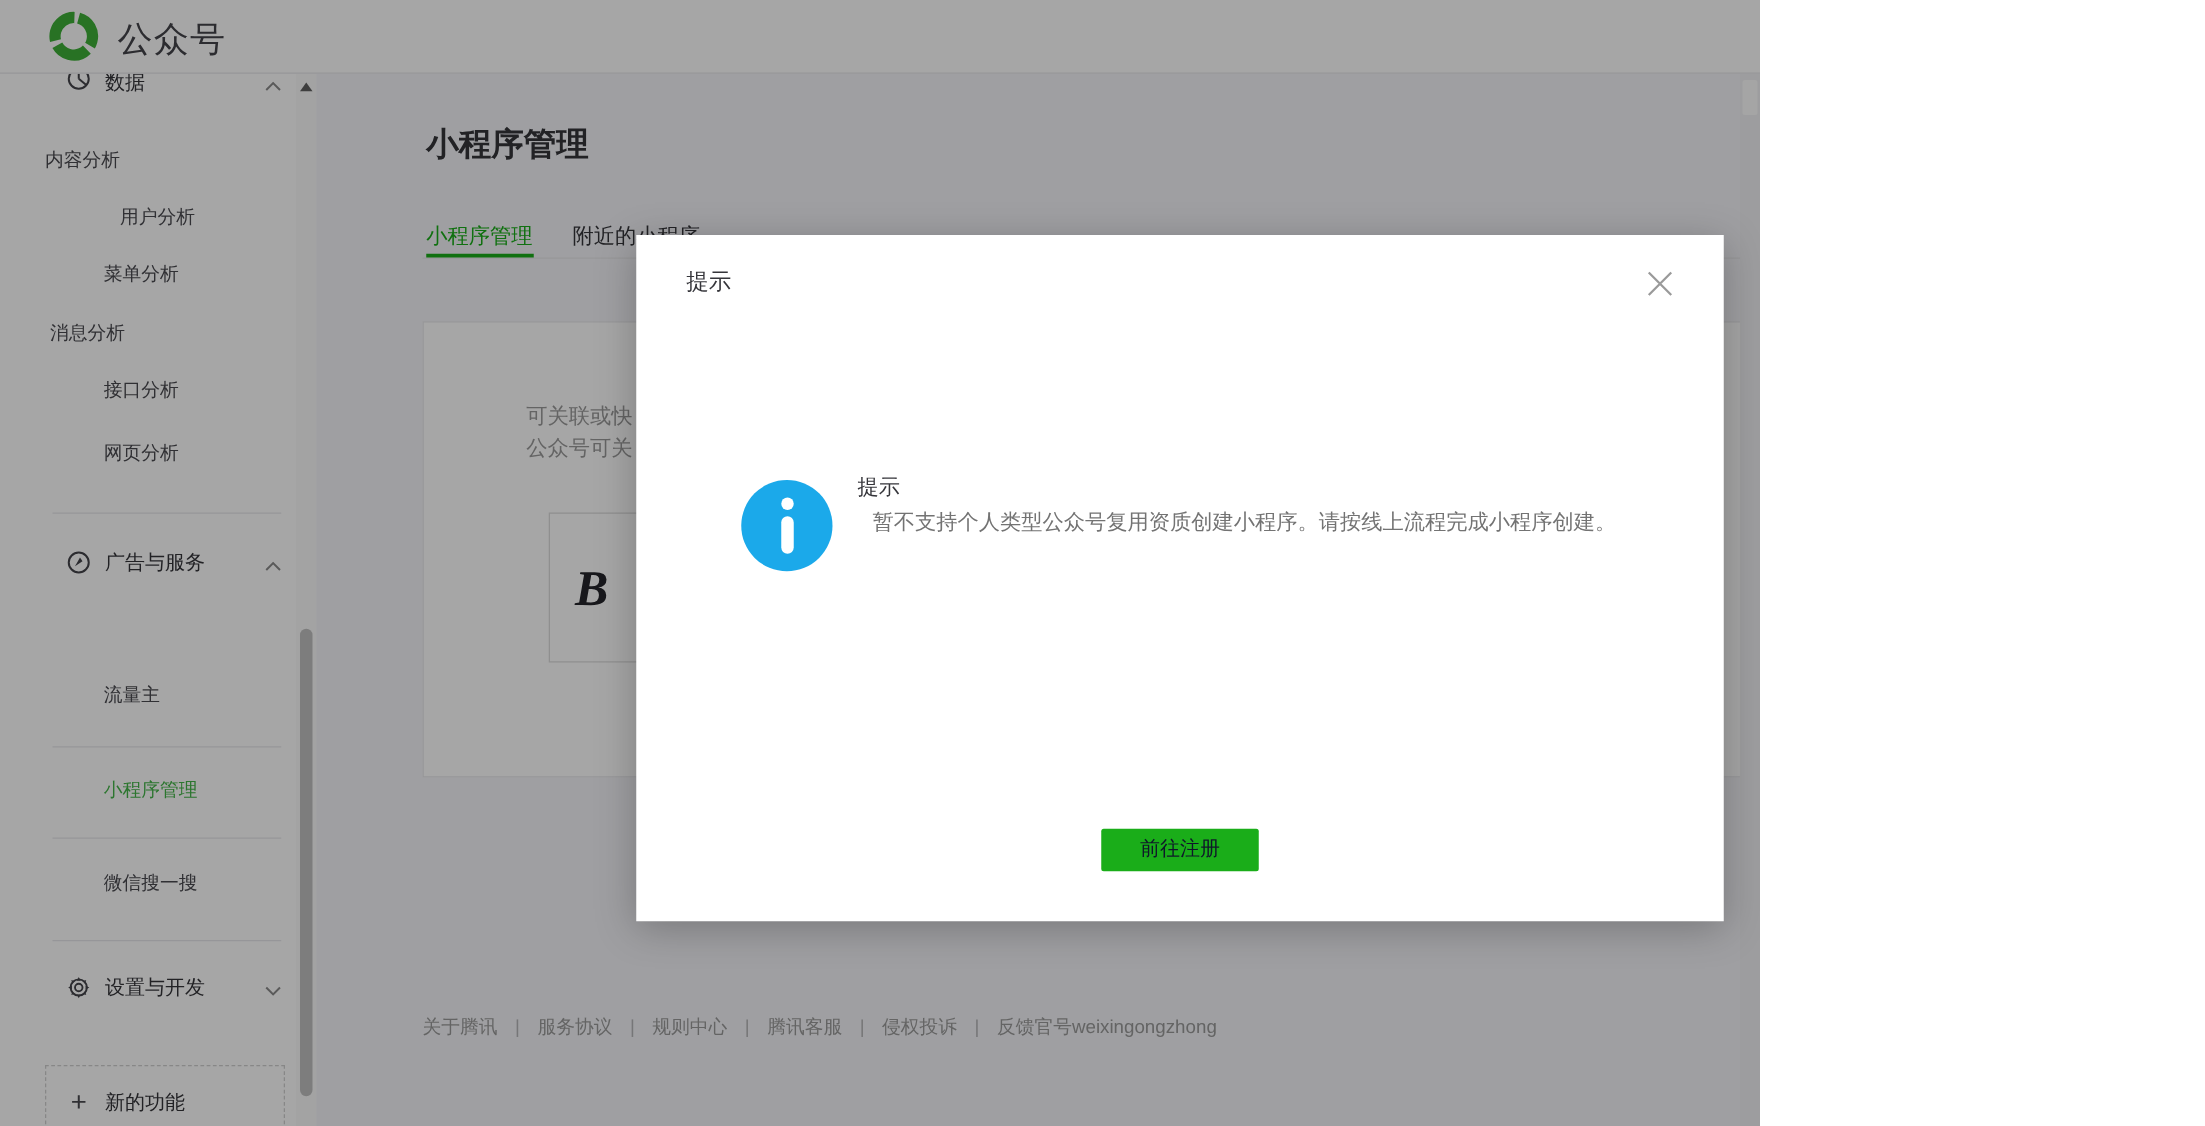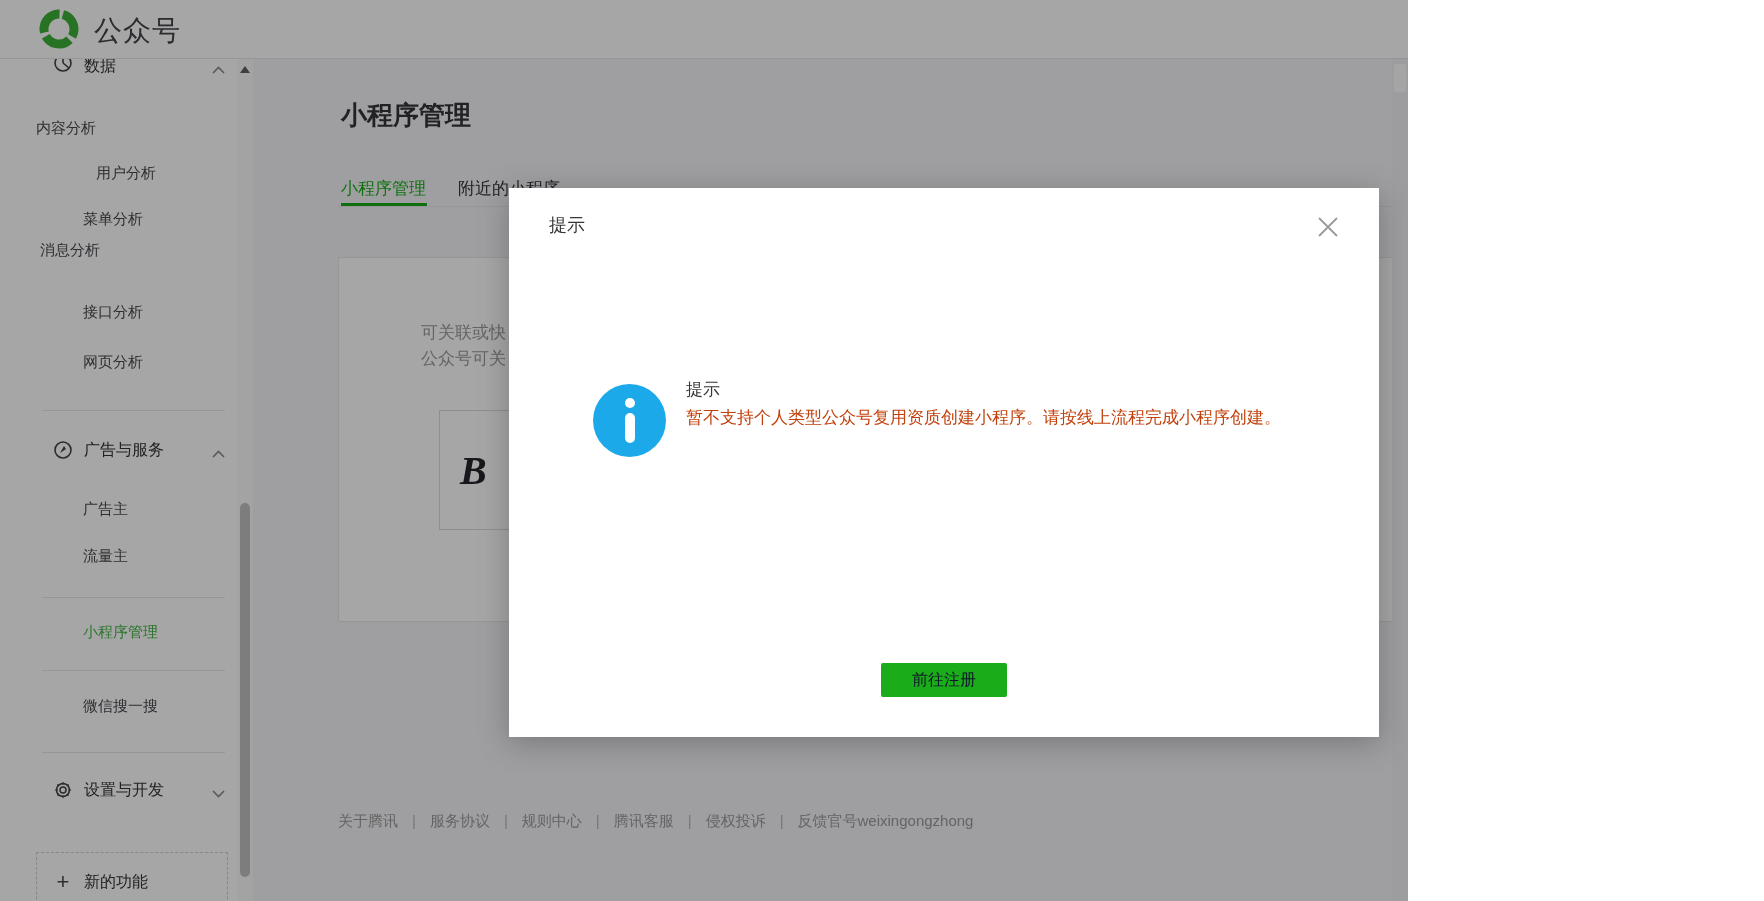--- a/index.html
+++ b/index.html
@@ -62,21 +62,21 @@
   
   .overlay{position:absolute;inset:0;background:rgba(0,0,0,0.35);z-index:900;}
   .modal{position:absolute;left:509px;top:188px;width:870px;height:549px;background:#fff;z-index:1000;
          box-shadow:0 6px 30px rgba(0,0,0,0.25);}
   .modal-title{position:absolute;left:40px;top:25px;font-size:18px;color:#35353a;}
   .modal-close{position:absolute;left:806px;top:26px;width:26px;height:26px;cursor:pointer;}
   .info-icon{position:absolute;left:84px;top:196px;width:73px;height:73px;border-radius:50%;background:#1ba9ea;}
   .info-dot{position:absolute;left:32px;top:14px;width:10px;height:10px;border-radius:50%;background:#fff;}
   .info-stem{position:absolute;left:32px;top:29px;width:10px;height:30px;border-radius:5px;background:#fff;}
   .modal-inner-title{position:absolute;left:177px;top:190px;font-size:17px;color:#35353a;}
-  .modal-message{position:absolute;left:177px;top:217px;width:620px;font-size:17px;color:#c2410c;line-height:25px;}
+  .modal-message{position:absolute;left:189px;top:217px;width:620px;font-size:17px;color:#737373;line-height:25px;}
   .modal-btn{position:absolute;left:372px;top:475px;width:126px;height:34px;background:#1aad19;color:#0f172a;
              font-size:16px;text-align:center;line-height:34px;border-radius:2px;cursor:pointer;}
 
   .watermark{position:absolute;left:1568px;top:852px;z-index:1100;font-size:40px;font-weight:900;
              letter-spacing:2px;color:#2bc2a0;transform:skewX(-6deg);}
 </style>
 </head>
 <body>
 
 <div class="page">
@@ -114,42 +114,41 @@
       <span class="chev">
         <svg width="13" height="8" viewBox="0 0 13 8">
             <polyline points="1,7 6.5,1.5 12,7" fill="none" stroke="#8a8a8a" stroke-width="1.6"></polyline>
           </svg>
       </span>
     </div>
 
     <div class="sb-row sb-sub" style="top:50px;padding-left:36px;">内容分析</div>
     <div class="sb-row sb-sub" style="top:95px;margin-left:13px;">用户分析</div>
     <div class="sb-row sb-sub" style="top:141px;">菜单分析</div>
-    <div class="sb-row sb-sub" style="top:172px;padding-left:40px;">消息分析</div>
+    <div class="sb-row sb-sub" style="top:188px;padding-left:40px;">消息分析</div>
     <div class="sb-row sb-sub" style="top:234px;">接口分析</div>
     <div class="sb-row sb-sub" style="top:284px;">网页分析</div>
 
     <div class="sb-div" style="top:352px;"></div>
 
     <div class="sb-row sb-group" style="top:372px;align-items:center;">
       <span class="gicon">
         <svg width="20" height="20" viewBox="0 0 20 20">
           <circle cx="10" cy="10" r="8" fill="none" stroke="#44444a" stroke-width="1.6"></circle>
           <path d="M7,13 L11,6 L13,9 Z" fill="#44444a"></path>
         </svg>
       </span>
       <span>广告与服务</span>
       <span class="chev">
         <svg width="13" height="8" viewBox="0 0 13 8">
             <polyline points="1,7 6.5,1.5 12,7" fill="none" stroke="#8a8a8a" stroke-width="1.6"></polyline>
           </svg>
       </span>
     </div>
 
-    <div class="sb-row sb-sub" style="top:431px;">广告主</div>
     <div class="sb-row sb-sub" style="top:478px;">流量主</div>
 
     <div class="sb-div" style="top:539px;"></div>
 
     <div class="sb-row sb-sub active" style="top:554px;">小程序管理</div>
 
     <div class="sb-div" style="top:612px;"></div>
 
     <div class="sb-row sb-sub" style="top:628px;">微信搜一搜</div>
 

